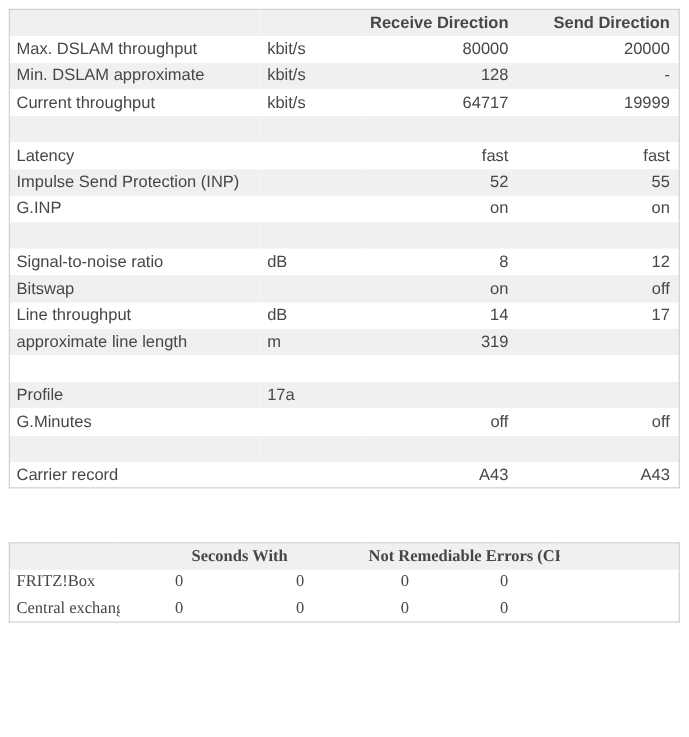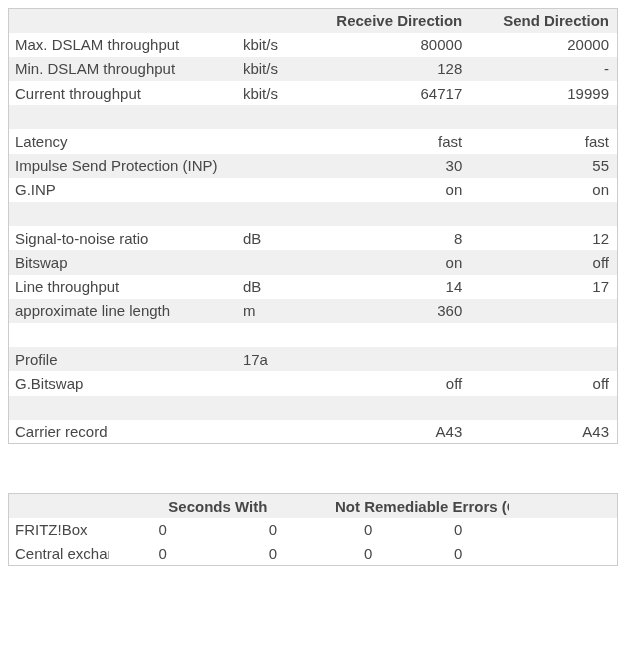--- a/index.html
+++ b/index.html
@@ -27,21 +27,21 @@
 
   
   #dsl-table { margin: 8px 0 0 8px; }
   #dsl-table tr { height: 24.2px; margin-top: 32px; }
   #dsl-table thead tr { background: #f0f0f0; }
   #dsl-table thead th { font-weight: bold; }
   #dsl-table tbody tr:nth-child(even) { background: #f0f0f0; }
   #dsl-table .num { text-align: right; }
 
   
-  #err-table { margin: 49px 0 0 8px; }
+  #err-table { margin: 49px 0 0 8px; font-family: Liberation Serif, serif; }
   #err-table thead tr { background: #f0f0f0; }
   #err-table thead th { text-align: center; font-weight: bold; }
   #err-table tr.grp { height: 24px; }
   #err-table tr.sub th {
     white-space: pre-line;
     line-height: 19px;
     vertical-align: top;
     padding: 2px 4px 7px 4px;
   }
   #err-table tbody tr { height: 24px; }
@@ -66,21 +66,21 @@
     </tr>
   </thead>
   <tbody>
     <tr>
         <td>Max. DSLAM throughput</td>
         <td>kbit/s</td>
         <td class="num">80000</td>
         <td class="num">20000</td>
       </tr>
     <tr>
-        <td>Min. DSLAM throughput</td>
+        <td>Min. DSLAM approximate</td>
         <td>kbit/s</td>
         <td class="num">128</td>
         <td class="num">-</td>
       </tr>
     <tr>
         <td>Current throughput</td>
         <td>kbit/s</td>
         <td class="num">64717</td>
         <td class="num">19999</td>
       </tr>
@@ -92,21 +92,21 @@
       </tr>
     <tr>
         <td>Latency</td>
         <td></td>
         <td class="num">fast</td>
         <td class="num">fast</td>
       </tr>
     <tr>
         <td>Impulse Send Protection (INP)</td>
         <td></td>
-        <td class="num">30</td>
+        <td class="num">52</td>
         <td class="num">55</td>
       </tr>
     <tr>
         <td>G.INP</td>
         <td></td>
         <td class="num">on</td>
         <td class="num">on</td>
       </tr>
     <tr>
         <td></td>
@@ -128,37 +128,37 @@
       </tr>
     <tr>
         <td>Line throughput</td>
         <td>dB</td>
         <td class="num">14</td>
         <td class="num">17</td>
       </tr>
     <tr>
         <td>approximate line length</td>
         <td>m</td>
-        <td class="num">360</td>
+        <td class="num">319</td>
         <td class="num"></td>
       </tr>
     <tr>
         <td></td>
         <td></td>
         <td class="num"></td>
         <td class="num"></td>
       </tr>
     <tr>
         <td>Profile</td>
         <td>17a</td>
         <td class="num"></td>
         <td class="num"></td>
       </tr>
     <tr>
-        <td>G.Bitswap</td>
+        <td>G.Minutes</td>
         <td></td>
         <td class="num">off</td>
         <td class="num">off</td>
       </tr>
     <tr>
         <td></td>
         <td></td>
         <td class="num"></td>
         <td class="num"></td>
       </tr>

